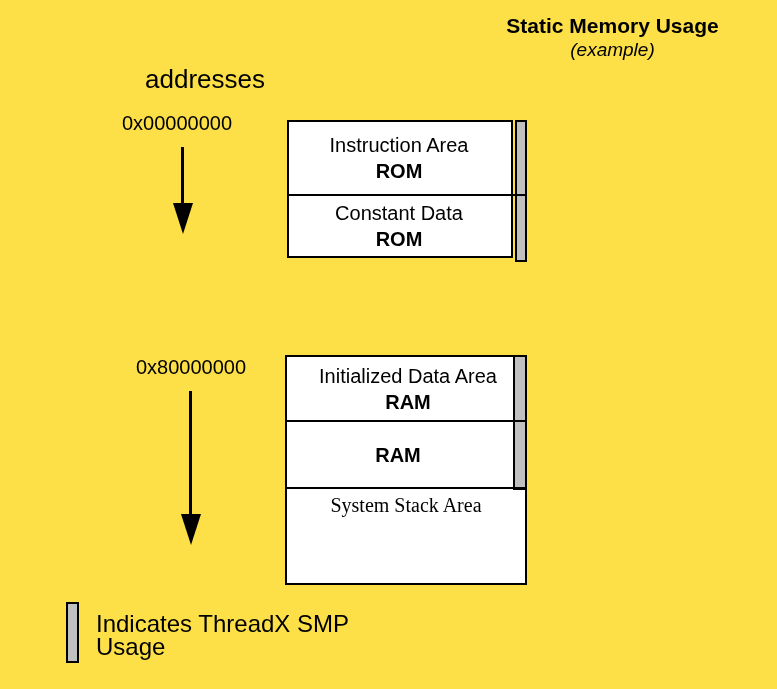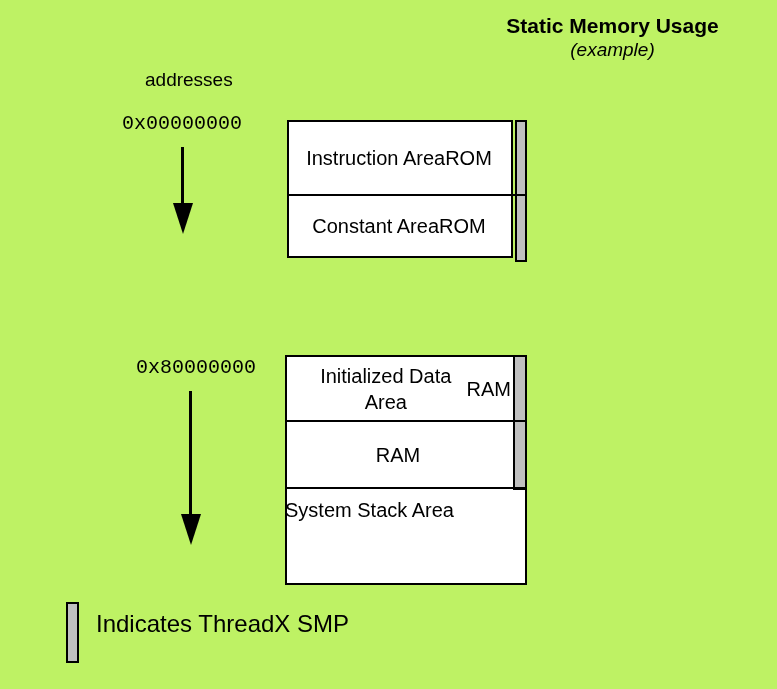--- a/index.html
+++ b/index.html
@@ -1,31 +1,31 @@
 <!DOCTYPE html>
 <html><head>
 <meta charset="utf-8">
 <style>
   html,body{margin:0;padding:0;background:#ffffff;}
   .stage{
     position:relative;
     width:777px;height:689px;
-    background:#bef264;
+    background:#fde047;
     font-family:"Liberation Sans", sans-serif;
     color:#000;
     overflow:hidden;
   }
   .abs{position:absolute;}
   
   .title-block{left:440px;top:14px;width:345px;text-align:center;}
   .title-main{font-size:21px;font-weight:bold;line-height:24px;}
   .title-sub{font-size:19px;font-style:italic;line-height:24px;}
   
-  .addresses-label{left:145px;top:68px;font-size:19px;line-height:23px;}
-  .addr{font-size:20px;line-height:23px;font-family:Liberation Mono, monospace;}
+  .addresses-label{left:145px;top:68px;font-size:26px;line-height:23px;}
+  .addr{font-size:20px;line-height:23px;}
   .addr1{left:122px;top:112px;}
   .addr2{left:136px;top:356px;}
   
   .arrow-line{width:3px;background:#000;}
   .arrow-head{width:0;height:0;border-left:10px solid transparent;border-right:10px solid transparent;border-top:31px solid #000;}
   .a1-line{left:181px;top:147px;height:58px;}
   .a1-head{left:173px;top:203px;}
   .a2-line{left:189px;top:391px;height:125px;}
   .a2-head{left:181px;top:514px;}
   
@@ -35,29 +35,29 @@
   .hline{height:2px;background:#000;}
   .rom-divider{left:287px;top:194px;width:240px;}
   .ram-divider-a{left:285px;top:420px;width:242px;}
   .ram-divider-b{left:285px;top:487px;width:242px;}
   
   .smp-bar{border:2px solid #000;box-sizing:border-box;background:#c0c0c0;}
   .rom-smp-bar{left:515px;top:120px;width:12px;height:142px;}
   .ram-smp-bar{left:513px;top:355px;width:14px;height:135px;}
   
   .section{
-    display:flex;flex-direction:row;align-items:center;justify-content:center;
+    display:flex;flex-direction:column;align-items:center;justify-content:center;
     text-align:center;font-size:20px;line-height:26px;box-sizing:border-box;
   }
   .sec-r1{left:287px;top:122px;width:224px;height:72px;}
   .sec-r2{left:287px;top:196px;width:224px;height:60px;}
   .sec-r3{left:285px;top:357px;width:226px;height:63px;padding-left:20px;}
   .sec-r4{left:285px;top:422px;width:226px;height:65px;}
-  .sec-r5{left:285px;top:489px;width:242px;height:32px;justify-content:flex-start;padding-top:10px;}
-  .bold{font-weight:normal;}
+  .sec-r5{left:285px;top:489px;width:242px;height:32px;justify-content:flex-start;padding-top:3px;font-family:Liberation Serif, serif;}
+  .bold{font-weight:bold;}
   
   .legend-bar{left:66px;top:602px;width:13px;height:61px;}
   .legend-text{left:96px;top:612px;font-size:24px;line-height:23px;}
 </style>
 </head>
 <body>
 
 <div class="stage">
 
   <div class="abs title-block">
@@ -74,21 +74,21 @@
 
   <div class="abs membox rom-box"></div>
   <div class="abs smp-bar rom-smp-bar" style="background: rgb(192, 192, 192);"></div>
   <div class="abs hline rom-divider"></div>
 
   <div class="abs section sec-r1">
     <div>Instruction Area</div>
     <div class="bold">ROM</div>
   </div>
   <div class="abs section sec-r2">
-    <div>Constant Area</div>
+    <div>Constant Data</div>
     <div class="bold">ROM</div>
   </div>
 
   <div class="abs addr addr2">0x80000000</div>
 
   <div class="abs arrow-line a2-line"></div>
   <div class="abs arrow-head a2-head"></div>
 
   <div class="abs membox ram-box"></div>
   <div class="abs smp-bar ram-smp-bar" style="background: rgb(192, 192, 192);"></div>
@@ -102,15 +102,16 @@
   <div class="abs section sec-r4">
     <div class="bold">RAM</div>
   </div>
   <div class="abs section sec-r5">
     <div>System Stack Area</div>
   </div>
 
   <div class="abs smp-bar legend-bar" style="background: rgb(192, 192, 192);"></div>
   <div class="abs legend-text">
     <div>Indicates ThreadX SMP</div>
+    <div>Usage</div>
   </div>
 
 </div>
 
 </body></html>

